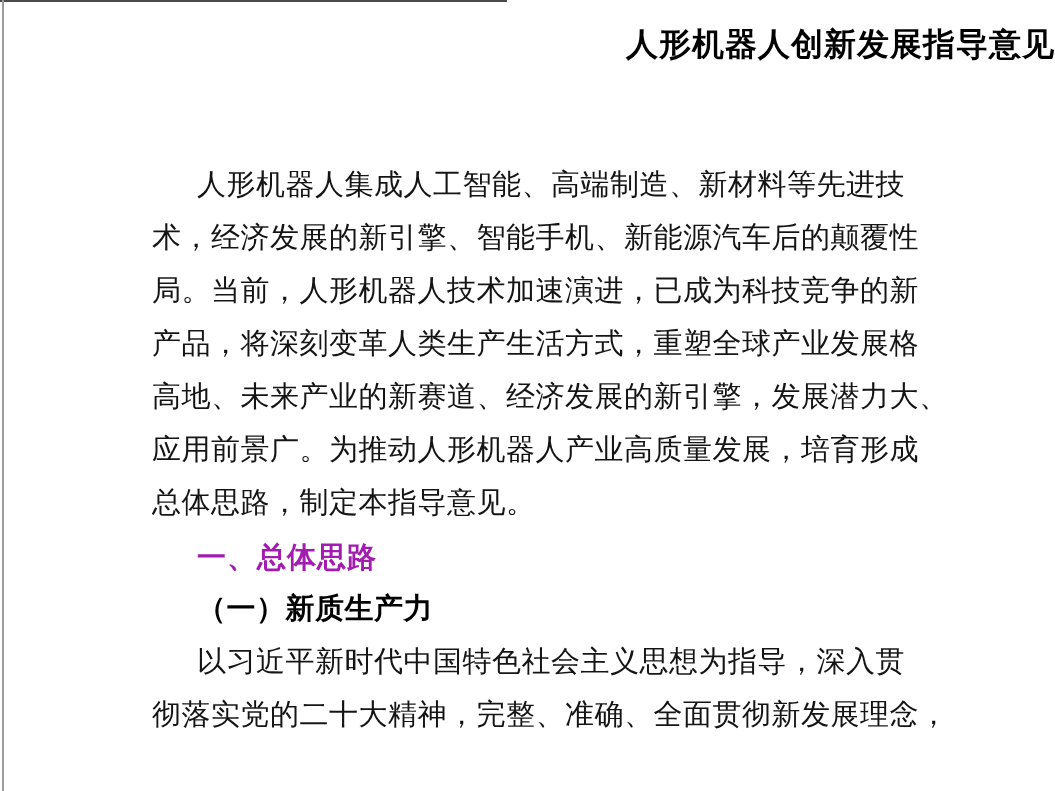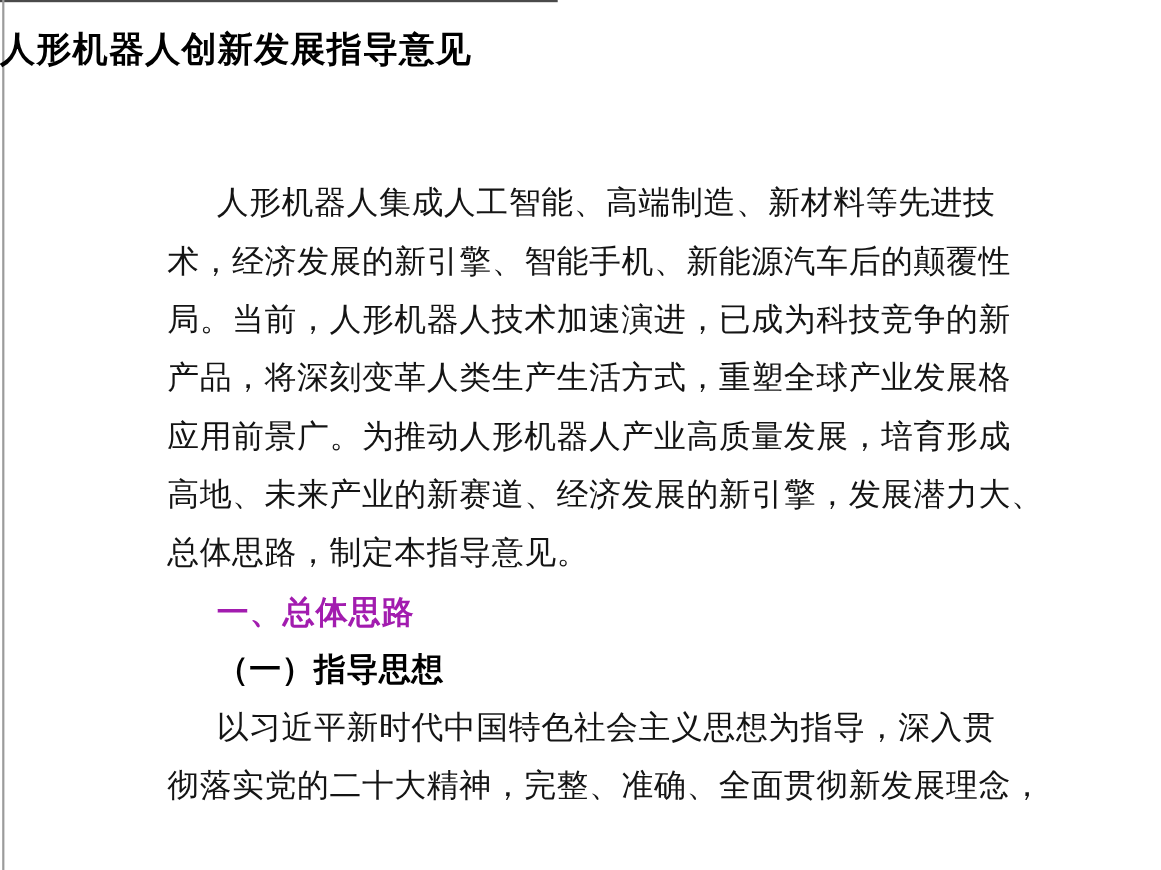--- a/index.html
+++ b/index.html
@@ -31,21 +31,21 @@
     left: 2px;
     width: 2px;
     height: 791px;
     background: #9b9b9b;
   }
   .doc-title {
     position: absolute;
     top: 24px;
     left: 0;
     width: 1055px;
-    text-align: left;
+    text-align: right;
     font-size: 32px;
     line-height: 40px;
     font-weight: bold;
     letter-spacing: 1px;
     color: #000000;
     font-family: "Liberation Serif", "DejaVu Serif", serif;
   }
   .lines {
     position: absolute;
     top: 160px;
@@ -82,21 +82,21 @@
   <div class="top-edge"></div>
   <div class="left-edge"></div>
 
   <div class="doc-title">人形机器人创新发展指导意见</div>
 
   <div class="lines">
     <div class="line indent">人形机器人集成人工智能、高端制造、新材料等先进技</div>
     <div class="line">术，经济发展的新引擎、智能手机、新能源汽车后的颠覆性</div>
     <div class="line">局。当前，人形机器人技术加速演进，已成为科技竞争的新</div>
     <div class="line">产品，将深刻变革人类生产生活方式，重塑全球产业发展格</div>
+    <div class="line">高地、未来产业的新赛道、经济发展的新引擎，发展潜力大、</div>
     <div class="line">应用前景广。为推动人形机器人产业高质量发展，培育形成</div>
-    <div class="line">高地、未来产业的新赛道、经济发展的新引擎，发展潜力大、</div>
     <div class="line">总体思路，制定本指导意见。</div>
     <div class="line indent h1-line">一、总体思路</div>
-    <div class="line indent h2-line">（一）指导思想</div>
+    <div class="line indent h2-line">（一）新质生产力</div>
     <div class="line indent">以习近平新时代中国特色社会主义思想为指导，深入贯</div>
     <div class="line">彻落实党的二十大精神，完整、准确、全面贯彻新发展理念，</div>
   </div>
 </div>
 
 </body></html>

